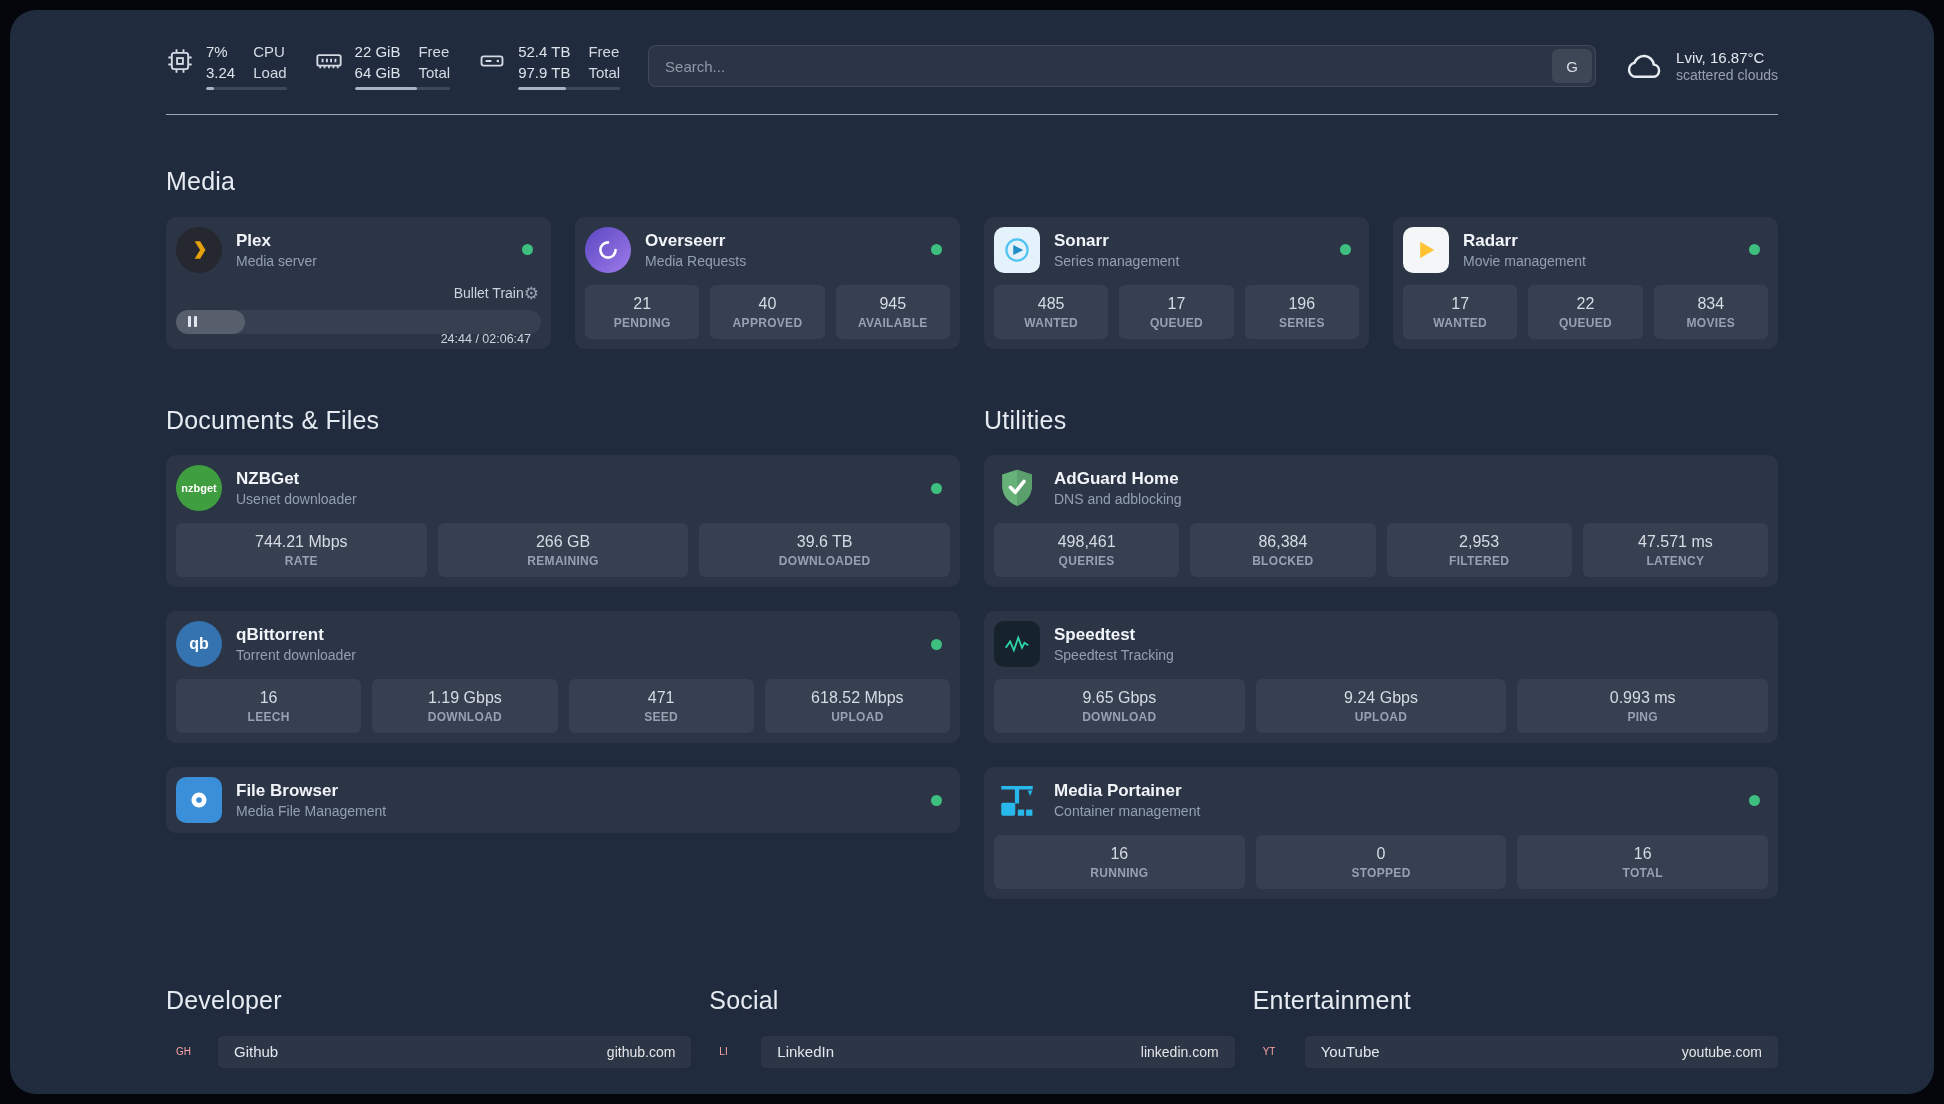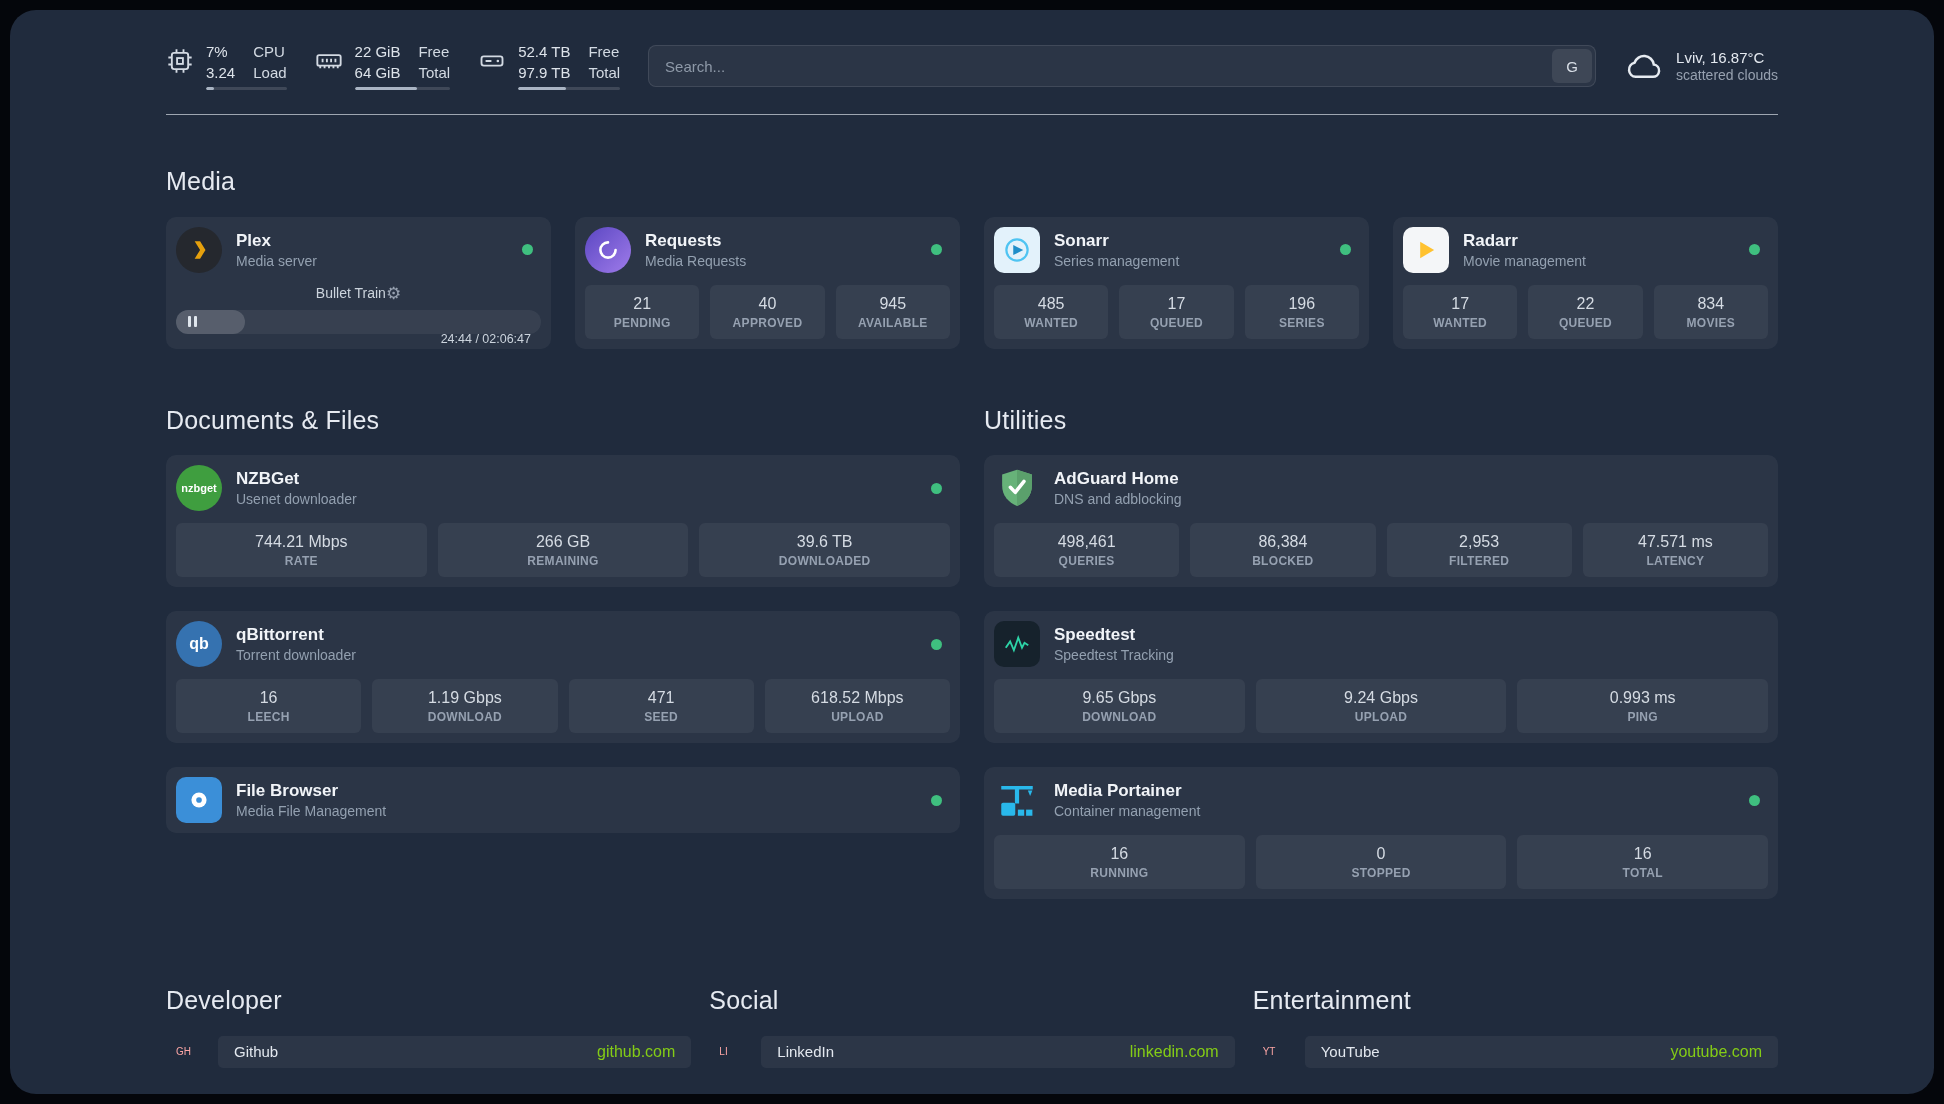--- a/index.html
+++ b/index.html
@@ -51,41 +51,41 @@
   .svc-desc{font-size:14px;color:#93a0b0;margin-top:2px}
   .dot{width:11px;height:11px;border-radius:50%;background:#3fbf7f;margin-left:auto;margin-right:8px;flex:0 0 auto}
 
   .stats{display:flex;gap:11px;margin-top:12px}
   .stat{flex:1;background:rgba(255,255,255,0.055);border-radius:6px;text-align:center;padding:10px 4px 9px}
   .stat-val{font-size:16px;color:#d5dbe3}
   .stat-lab{font-size:12px;font-weight:700;color:#96a1b1;margin-top:3px;letter-spacing:.3px}
 
   
   .media-now{margin-top:12px}
-  .media-title-row{display:flex;justify-content:center;align-items:center;font-size:14px;color:#ccd4dd;padding:0 2px}
+  .media-title-row{display:flex;justify-content:flex-end;align-items:center;font-size:14px;color:#ccd4dd;padding:0 2px}
   .gear{color:#97a1b0;font-size:17px;cursor:pointer;line-height:1}
   .media-bar{position:relative;height:24px;margin-top:8px;background:rgba(255,255,255,0.06);border-radius:12px}
   .media-fill{height:100%;background:rgba(255,255,255,0.16);border-radius:12px;display:flex;align-items:center;
     padding-left:12px;min-width:46px;box-sizing:border-box}
   .pause{display:flex;gap:3px}
   .pause i{display:block;width:3px;height:11px;background:#e0e6ed;border-radius:1px}
   .media-time{position:absolute;right:10px;top:17px;line-height:24px;font-size:12.5px;color:#ccd4dd}
 
   
   .icon-text{color:#fff;font-weight:700}
 
   
   .bookmarks{display:grid;grid-template-columns:repeat(3,1fr);gap:18px;margin-top:66px;padding-bottom:40px}
   .bm-list{margin-top:18px;display:flex;flex-direction:column;gap:17px}
   .bm-item{display:flex;align-items:center;cursor:pointer}
   .bm-abbr{width:52px;padding-left:10px;font-size:10px;color:#fca5a5;flex:0 0 auto;box-sizing:border-box}
   .bm-pill{flex:1;display:flex;justify-content:space-between;align-items:center;height:32px;
     background:rgba(255,255,255,0.055);border-radius:5px;padding:0 16px}
   .bm-name{font-size:15px;color:#e3e8ef}
-  .bm-domain{font-size:16px;color:#84cc16}
+  .bm-domain{font-size:14px;color:#e5e5e5}
 </style>
 </head>
 <body>
 
 <div class="frame">
   <div class="content">
 
     <header class="topbar">
 
       <div class="resource">
@@ -200,21 +200,21 @@
         </div>
 
         <div class="card">
           <div class="card-head">
             <span class="svc-icon" style="background:linear-gradient(135deg,#5b47c2,#9f7bea)">
               <svg viewBox="0 0 24 24" width="26" height="26">
                   <path d="M12 5a7 7 0 1 0 7 7" fill="none" stroke="#fff" stroke-width="2.4" stroke-linecap="round"></path>
                 </svg>
             </span>
             <div>
-              <div class="svc-name">Requests</div>
+              <div class="svc-name">Overseerr</div>
               <div class="svc-desc">Media Requests</div>
             </div>
             <span class="dot"></span>
           </div>
           <div class="stats">
             <div class="stat">
               <div class="stat-val">21</div>
               <div class="stat-lab">PENDING</div>
             </div>
             <div class="stat">

